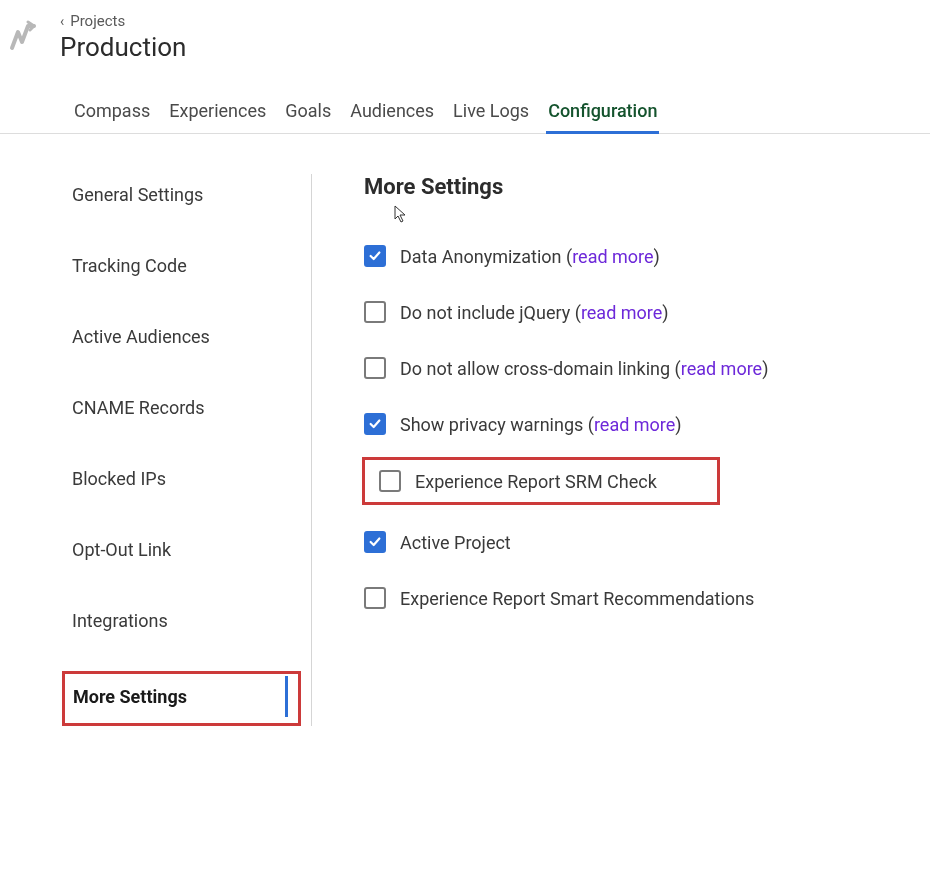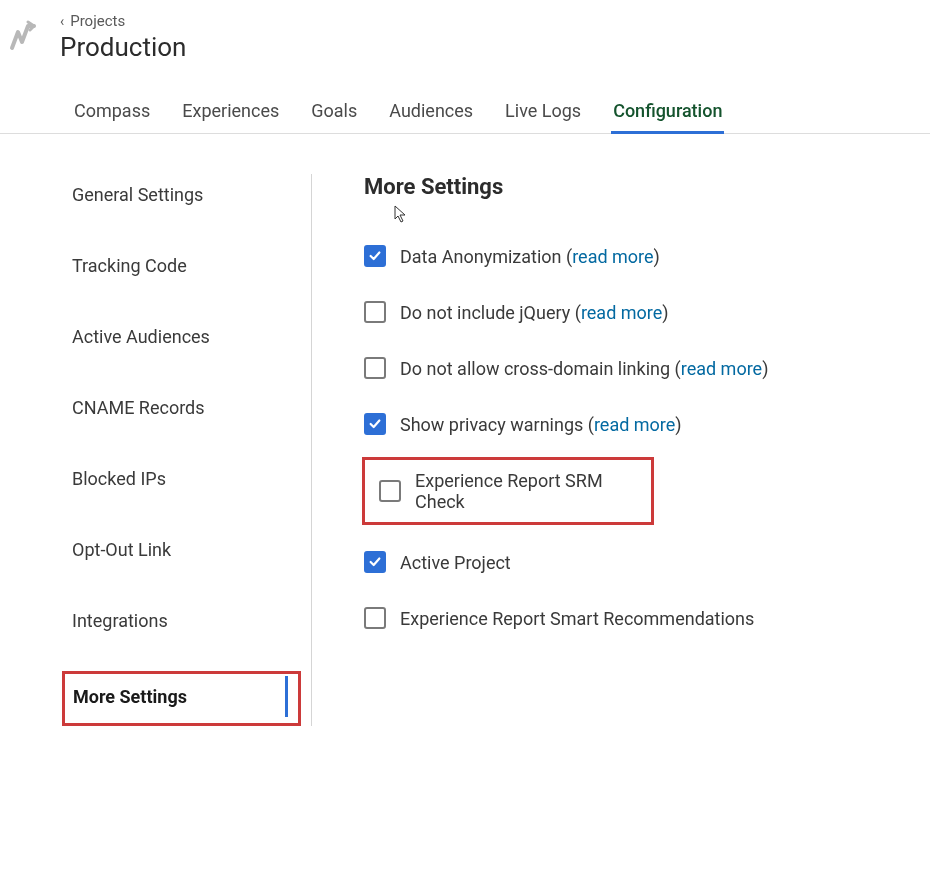--- a/index.html
+++ b/index.html
@@ -46,21 +46,21 @@
       color: #5a5a5a;
     }
     .page-title {
       font-size: 26px;
       font-weight: 400;
       color: #2c2c2c;
       margin-top: 2px;
     }
     .tabs {
       display: flex;
-      gap: 28px;
+      gap: 15px;
       padding: 0 0 0 72px;
       margin-top: 38px;
       border-bottom: 1px solid #ddd;
     }
     .tab {
       font-size: 18px;
       color: #4a4a4a;
       padding: 0 2px 10px 2px;
       cursor: pointer;
       border-bottom: 3px solid transparent;
@@ -142,32 +142,32 @@
     }
     .checkbox.checked svg {
       width: 14px;
       height: 14px;
     }
     .setting-label {
       font-size: 18px;
       color: #3a3a3a;
     }
     .read-more {
-      color: #0369a1;
+      color: #6d28d9;
       cursor: pointer;
       text-align: right;
     }
     .highlight-row {
       border: 3px solid #cc3a3a;
       padding: 10px 14px;
       margin-left: -2px;
       margin-bottom: 14px;
       display: flex;
       align-items: center;
-      width: 292px;
+      width: 358px;
     }
     .highlight-row .checkbox {
       margin-right: 14px;
     }
   </style>
 </head>
 <body>
 
 <div class="header">
   <div class="logo">

